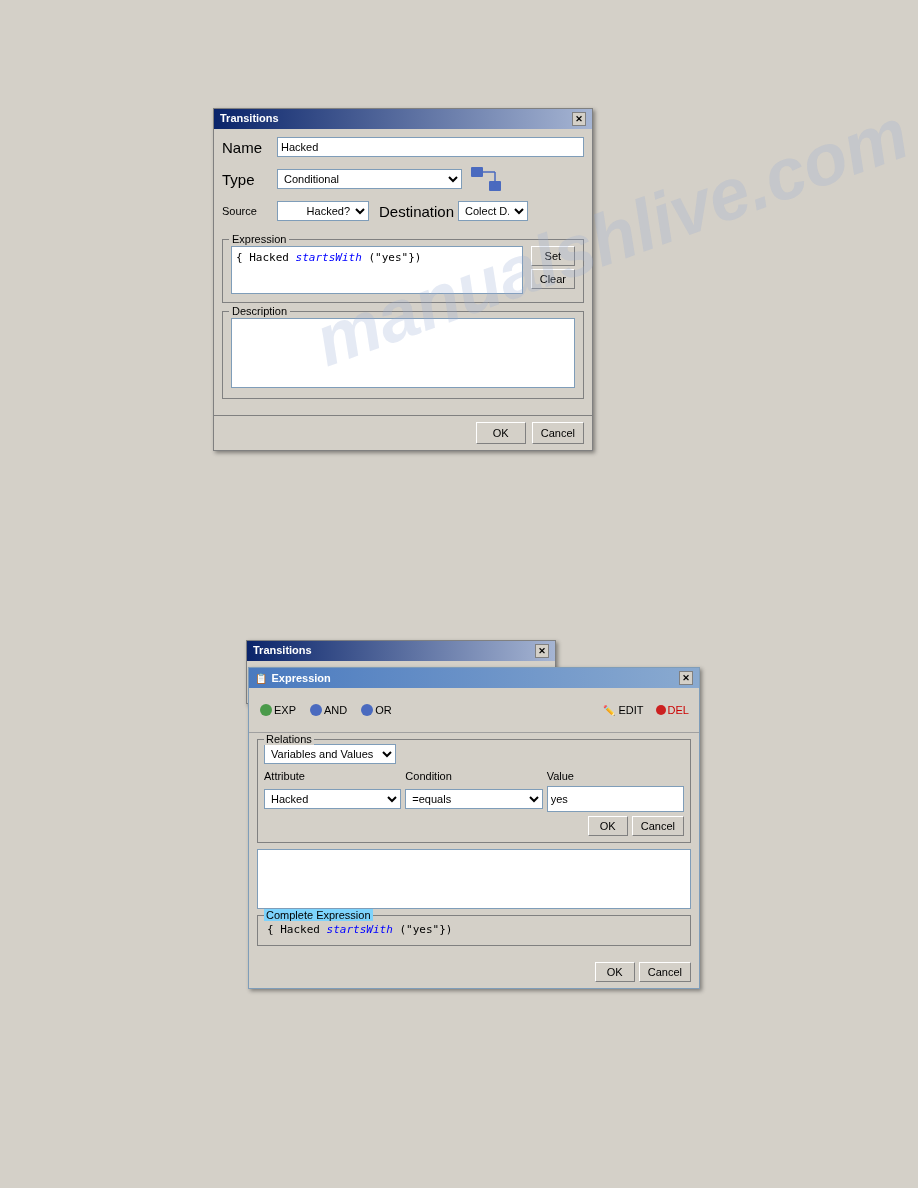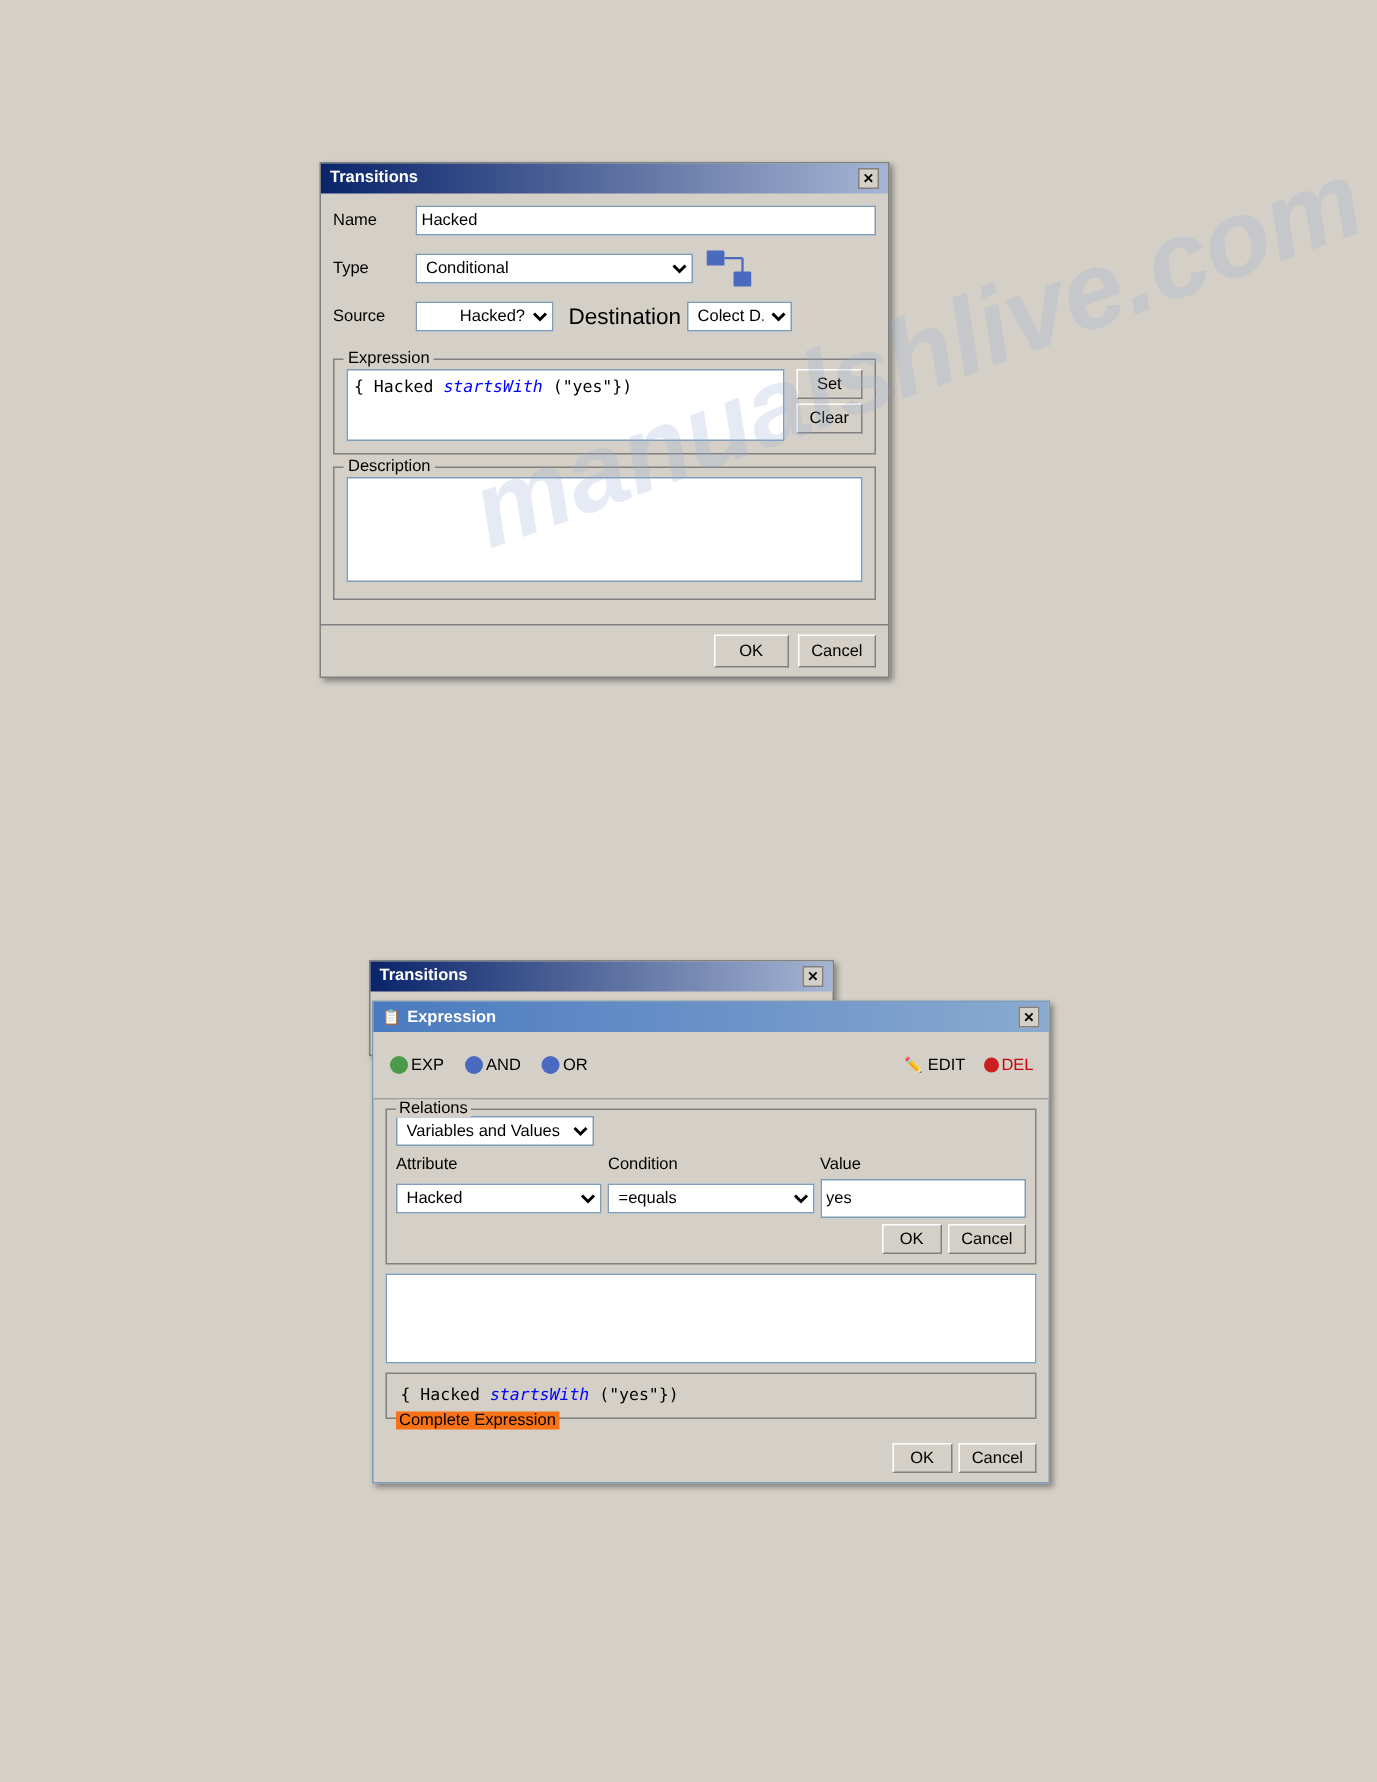--- a/index.html
+++ b/index.html
@@ -68,21 +68,21 @@
     }
 
     .field-row {
       display: flex;
       align-items: center;
       margin-bottom: 6px;
     }
 
     .field-label {
       width: 55px;
-      font-size: 11px;
+      font-size: 15px;
       color: #000;
     }
 
     .field-input {
       flex: 1;
       height: 20px;
       border: 1px solid #7f9db9;
       background: white;
       font-size: 11px;
       padding: 1px 3px;
@@ -340,24 +340,23 @@
       border: 1px solid #808080;
       padding: 4px 6px 6px;
       margin-bottom: 6px;
       position: relative;
     }
 
     .complete-expr-label {
       position: absolute;
       top: -7px;
       left: 6px;
-      background: #f97316;
+      background: #7dd3fc;
       padding: 0 2px;
       font-size: 11px;
-      margin-top: 32px;
     }
 
     .complete-expr-text {
       font-family: monospace;
       font-size: 11px;
       color: #000;
     }
 
     .expr-footer {
       display: flex;

